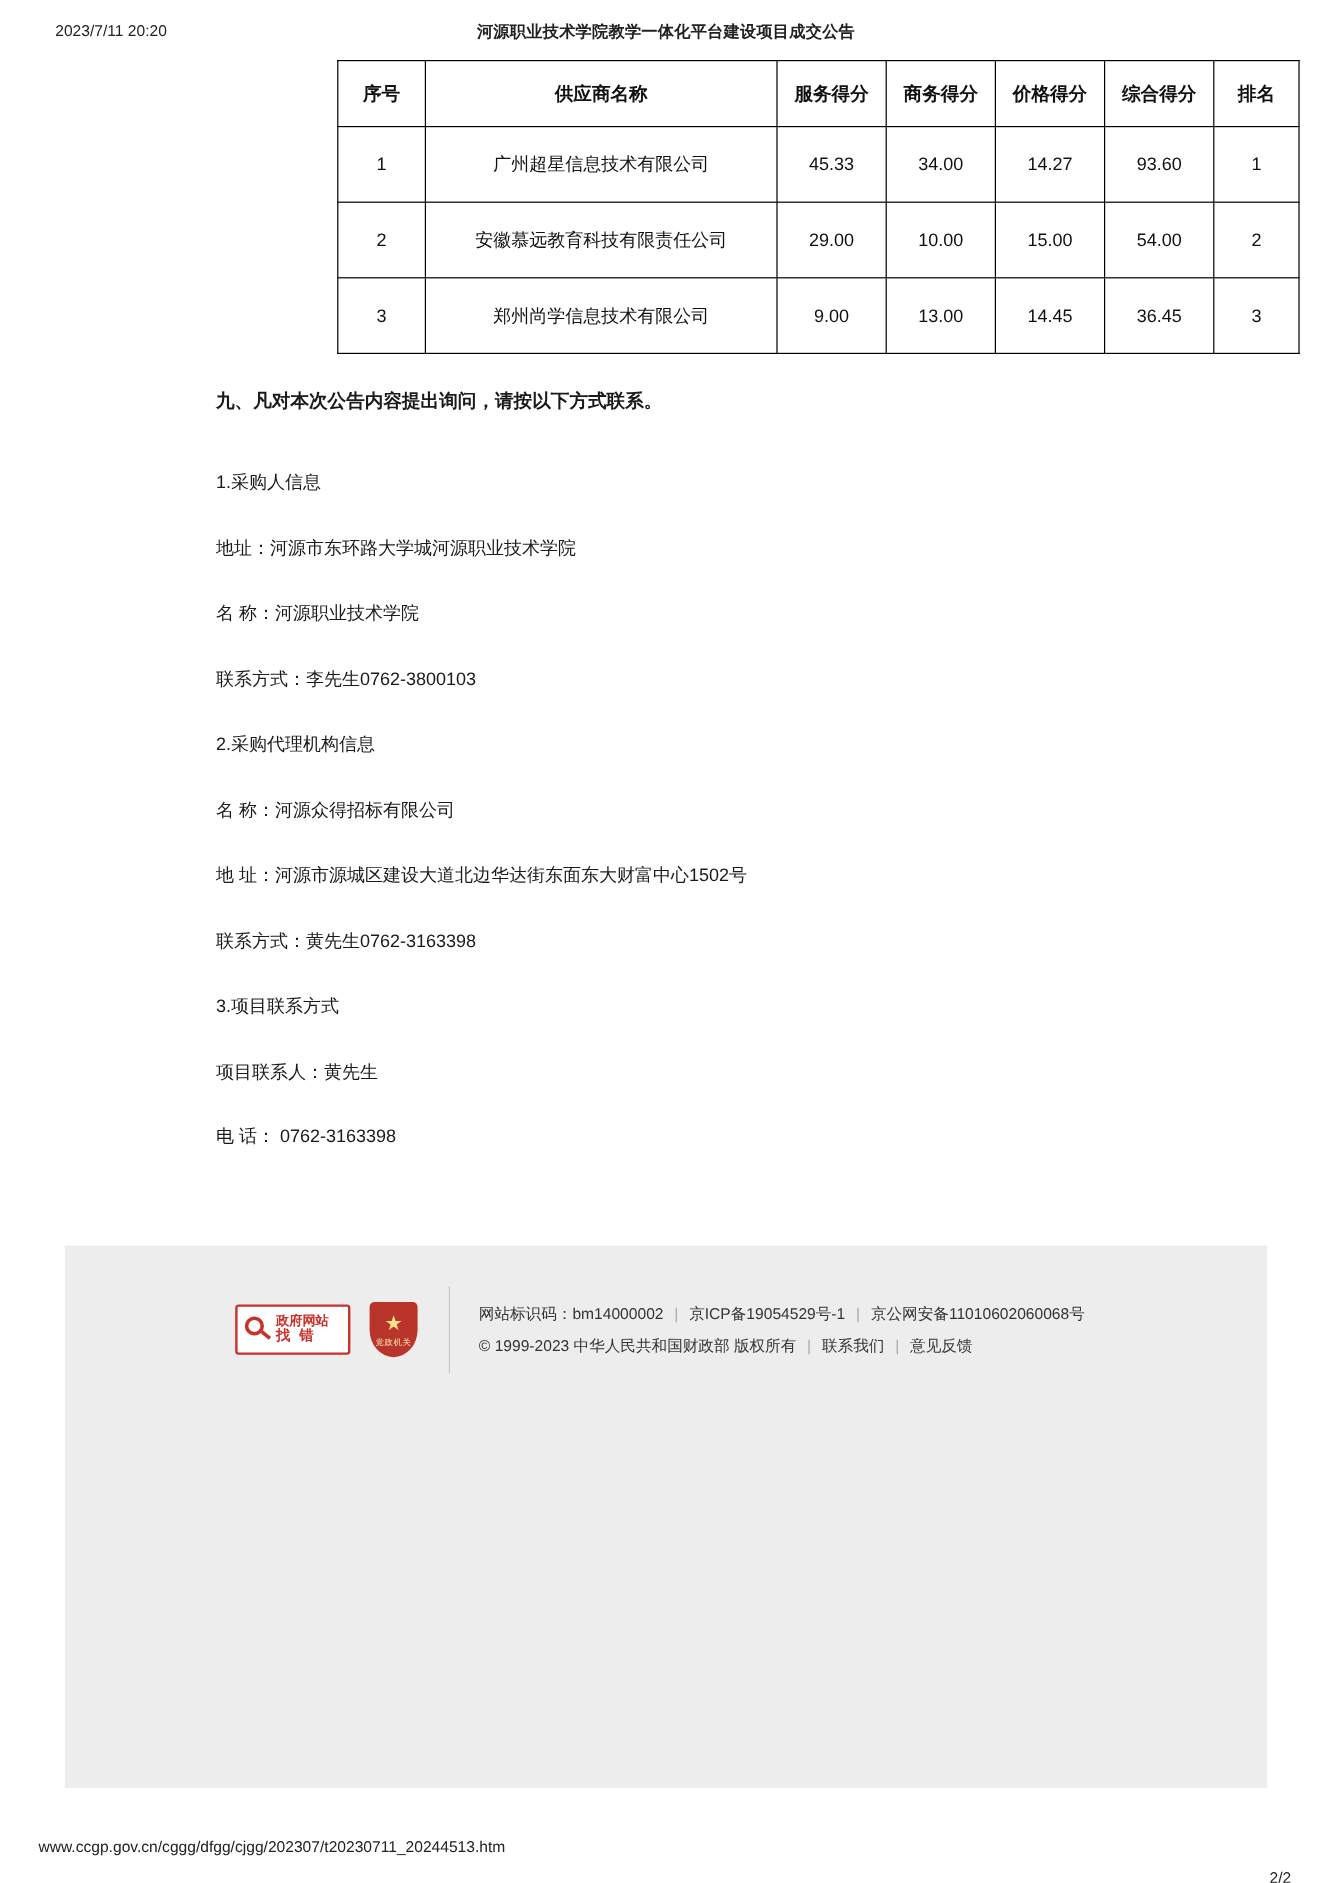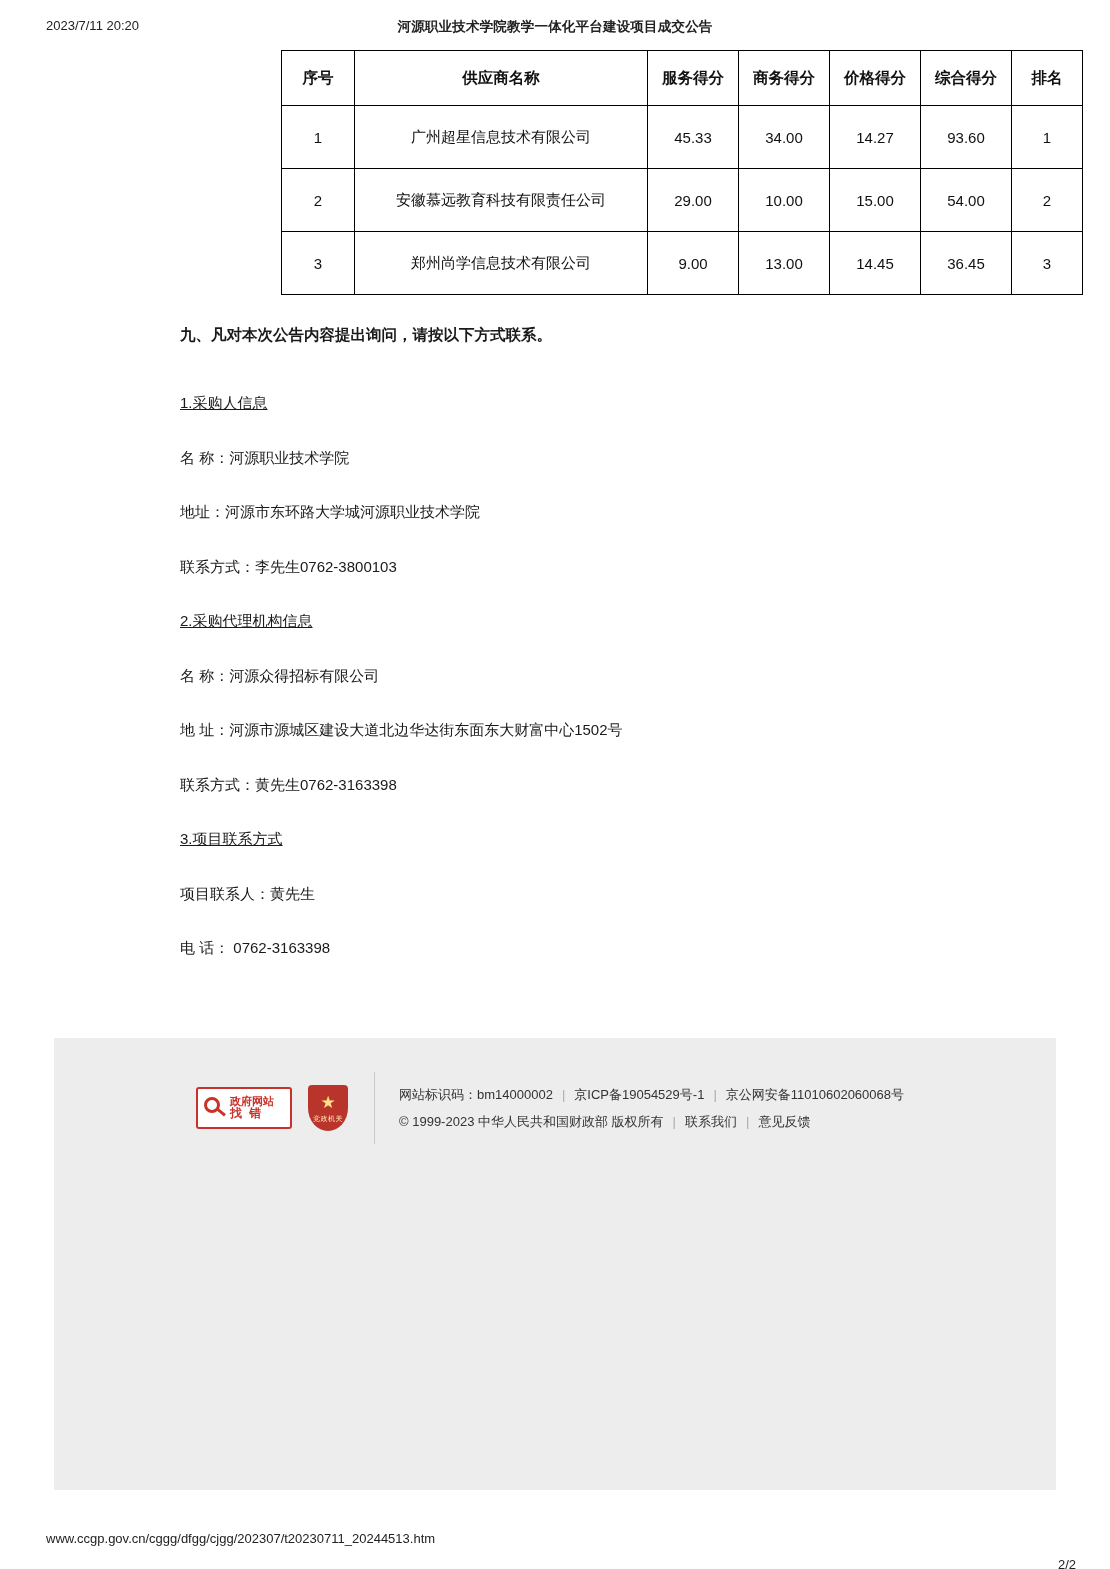--- a/index.html
+++ b/index.html
@@ -100,21 +100,20 @@
     line-height: 1.5;
     color: #1a1a1a;
   }
   .body-text p.heading {
     font-weight: 700;
     font-size: 15.5px;
     margin-bottom: 46px;
   }
   .body-text p.sub-heading {
     font-weight: 400;
-    text-decoration: underline;
   }
 
   
   .footer-band {
     position: absolute;
     left: 54px;
     top: 1038px;
     width: 1002px;
     height: 452px;
     background: #ededed;
@@ -253,21 +252,21 @@
     position: absolute;
     bottom: 20px;
     left: 0;
     width: 100%;
     height: 18px;
     font-size: 13px;
     color: #222;
   }
   .print-footer .url {
     position: absolute;
-    left: 46px;
+    left: 32px;
     top: 0;
   }
   .print-footer .pageno {
     position: absolute;
     right: 34px;
     top: 0;
     margin-top: 26px;
   }
 </style>
 </head>
@@ -321,22 +320,22 @@
           <td>36.45</td>
           <td>3</td>
         </tr>
       </tbody>
     </table>
   </div>
 
   <div class="body-text">
     <p class="heading">九、凡对本次公告内容提出询问，请按以下方式联系。</p>
     <p class="sub-heading">1.采购人信息</p>
+    <p>地址：河源市东环路大学城河源职业技术学院</p>
     <p>名  称：河源职业技术学院</p>
-    <p>地址：河源市东环路大学城河源职业技术学院</p>
     <p>联系方式：李先生0762-3800103</p>
     <p class="sub-heading">2.采购代理机构信息</p>
     <p>名  称：河源众得招标有限公司</p>
     <p>地    址：河源市源城区建设大道北边华达街东面东大财富中心1502号</p>
     <p>联系方式：黄先生0762-3163398</p>
     <p class="sub-heading">3.项目联系方式</p>
     <p>项目联系人：黄先生</p>
     <p>电    话：    0762-3163398</p>
   </div>
 </div>

